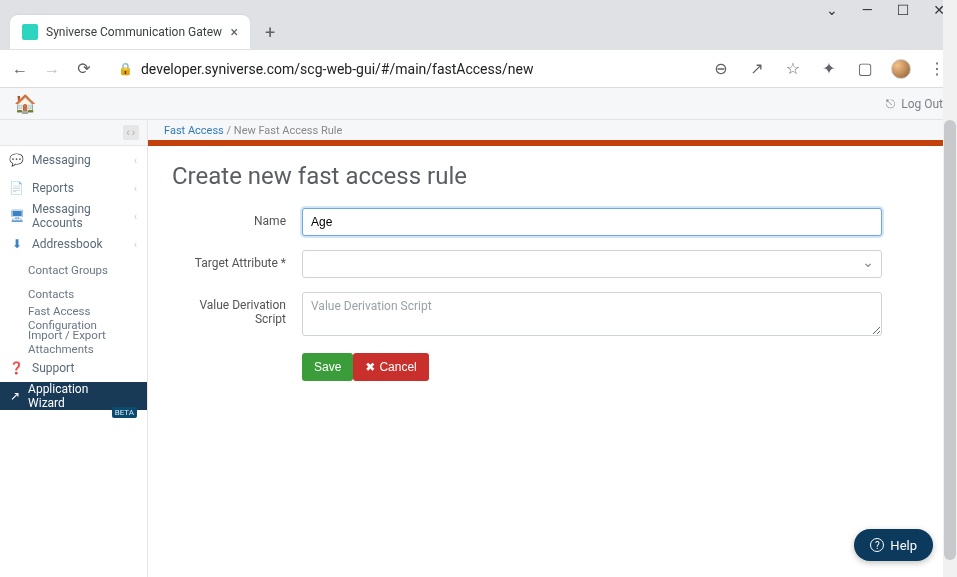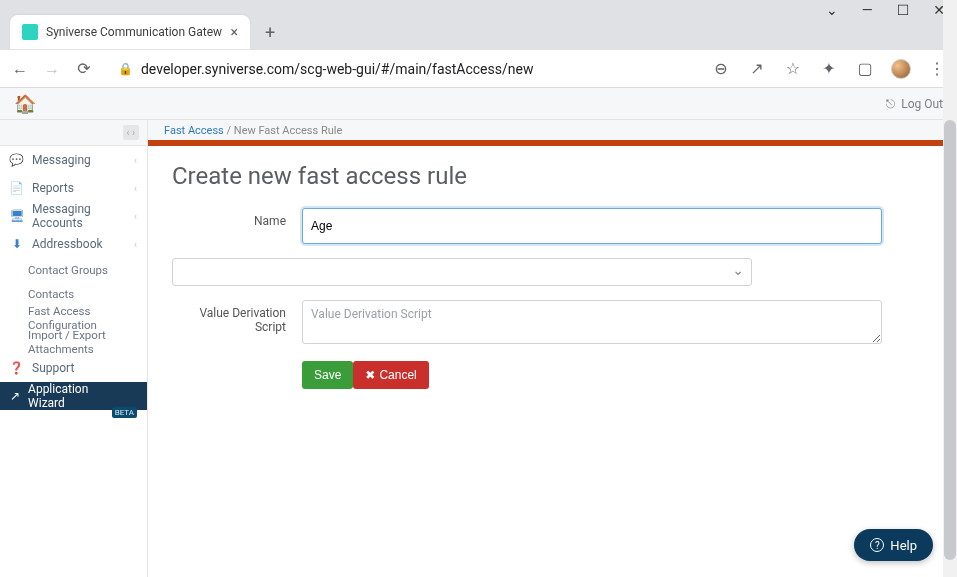--- a/index.html
+++ b/index.html
@@ -55,21 +55,21 @@
   
   .main { flex:1; display:flex; flex-direction:column; overflow:auto; position:relative;}
   .breadcrumb { height:26px; background:#f6f7f8; border-bottom:6px solid #c2410c; display:flex; align-items:center; padding:0 16px; font-size:11px; color:#888;}
   .breadcrumb a { color:#2f7abf; text-decoration:none;}
   .content { padding:16px 24px;}
   .page-title { font-size:24px; color:#5a5e63; font-weight:400; margin-bottom:18px;}
   .form-row { display:flex; align-items:flex-start; margin-bottom:14px;}
   .form-label { width:130px; text-align:right; padding-right:16px; font-size:12px; color:#555; padding-top:6px;}
   .form-field { flex:1; max-width:580px;}
   .input-text {
-    width:100%; height:36px; border:1px solid #6fa8dc; border-radius:3px;
+    width:100%; height:28px; border:1px solid #6fa8dc; border-radius:3px;
     padding:0 8px; font-size:12px; outline:none;
     box-shadow:0 0 0 2px rgba(102,175,233,0.3);
   }
   .select {
     width:100%; height:28px; border:1px solid #cfd3d8; border-radius:3px; background:#fff;
     padding:0 8px; font-size:12px; appearance:none; position:relative;
   }
   .select-wrap { position:relative;}
   .select-wrap::after { content:"⌄"; position:absolute; right:8px; top:4px; color:#888; pointer-events:none; font-size:14px;}
   .textarea {
@@ -193,20 +193,21 @@
       <h1 class="page-title">Create new fast access rule</h1>
 
       <div class="form-row">
         <div class="form-label">Name</div>
         <div class="form-field">
           <input class="input-text" type="text" value="Age" style="">
         </div>
       </div>
 
       <div class="form-row">
+        <div class="form-label">Target Attribute *</div>
         <div class="form-field select-wrap">
           <select class="select">
             <option></option>
           </select>
         </div>
       </div>
 
       <div class="form-row">
         <div class="form-label">Value Derivation Script</div>
         <div class="form-field">

